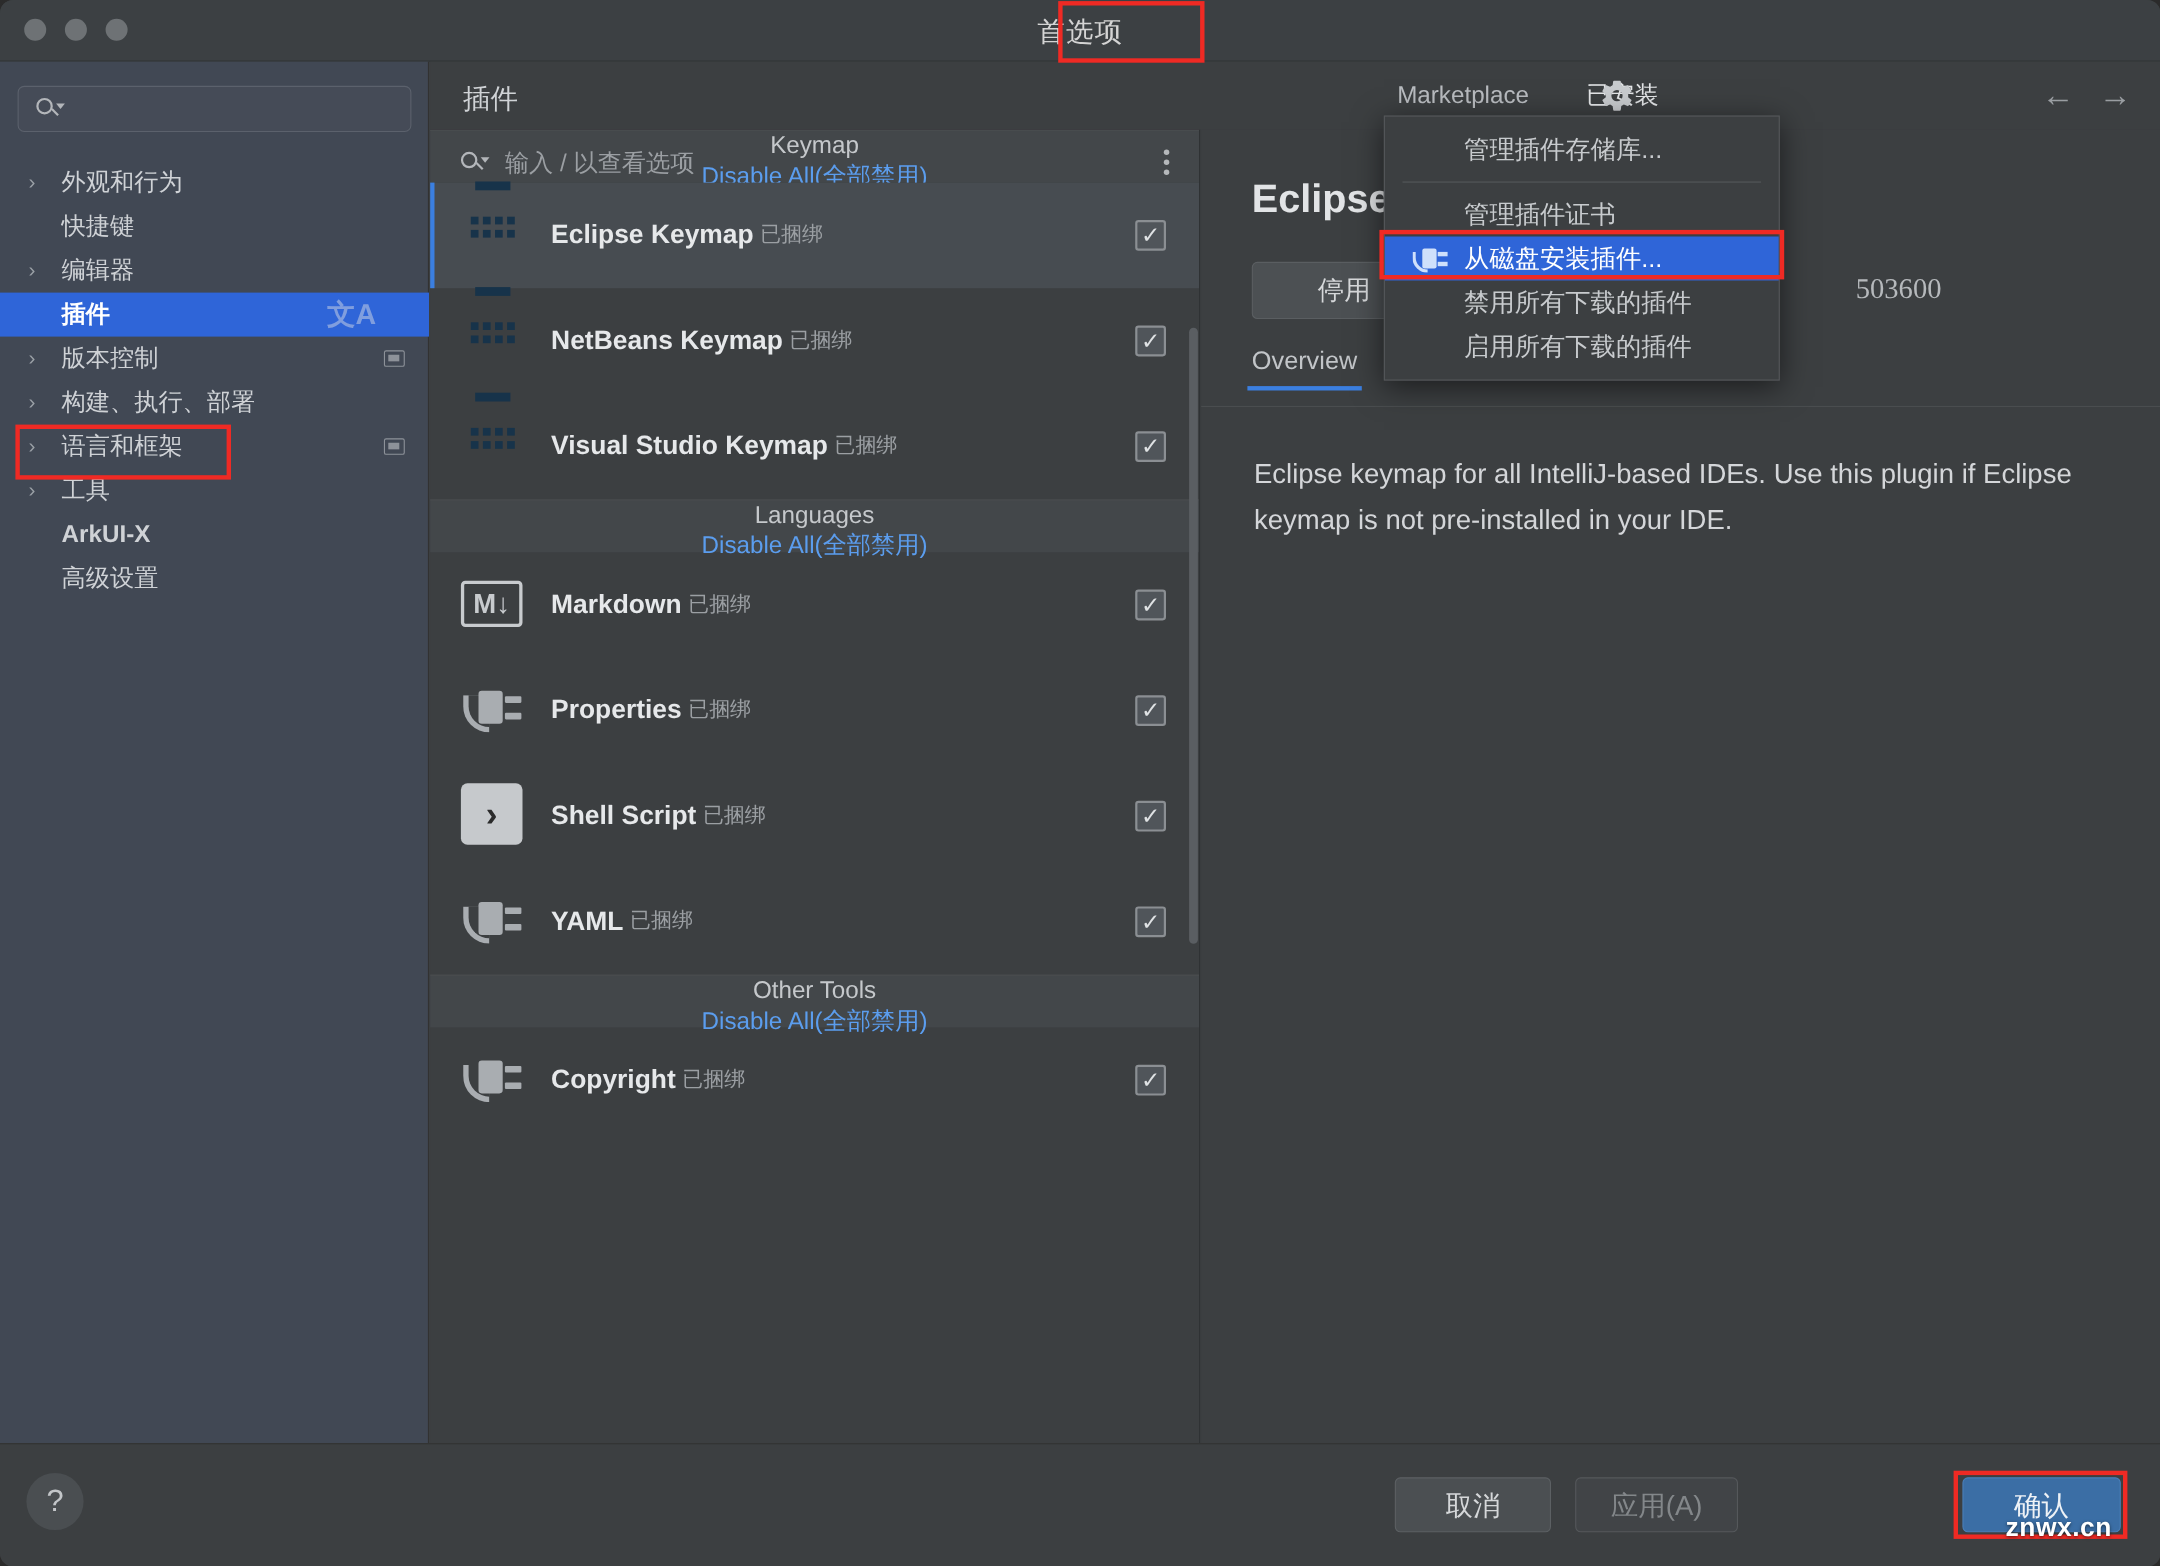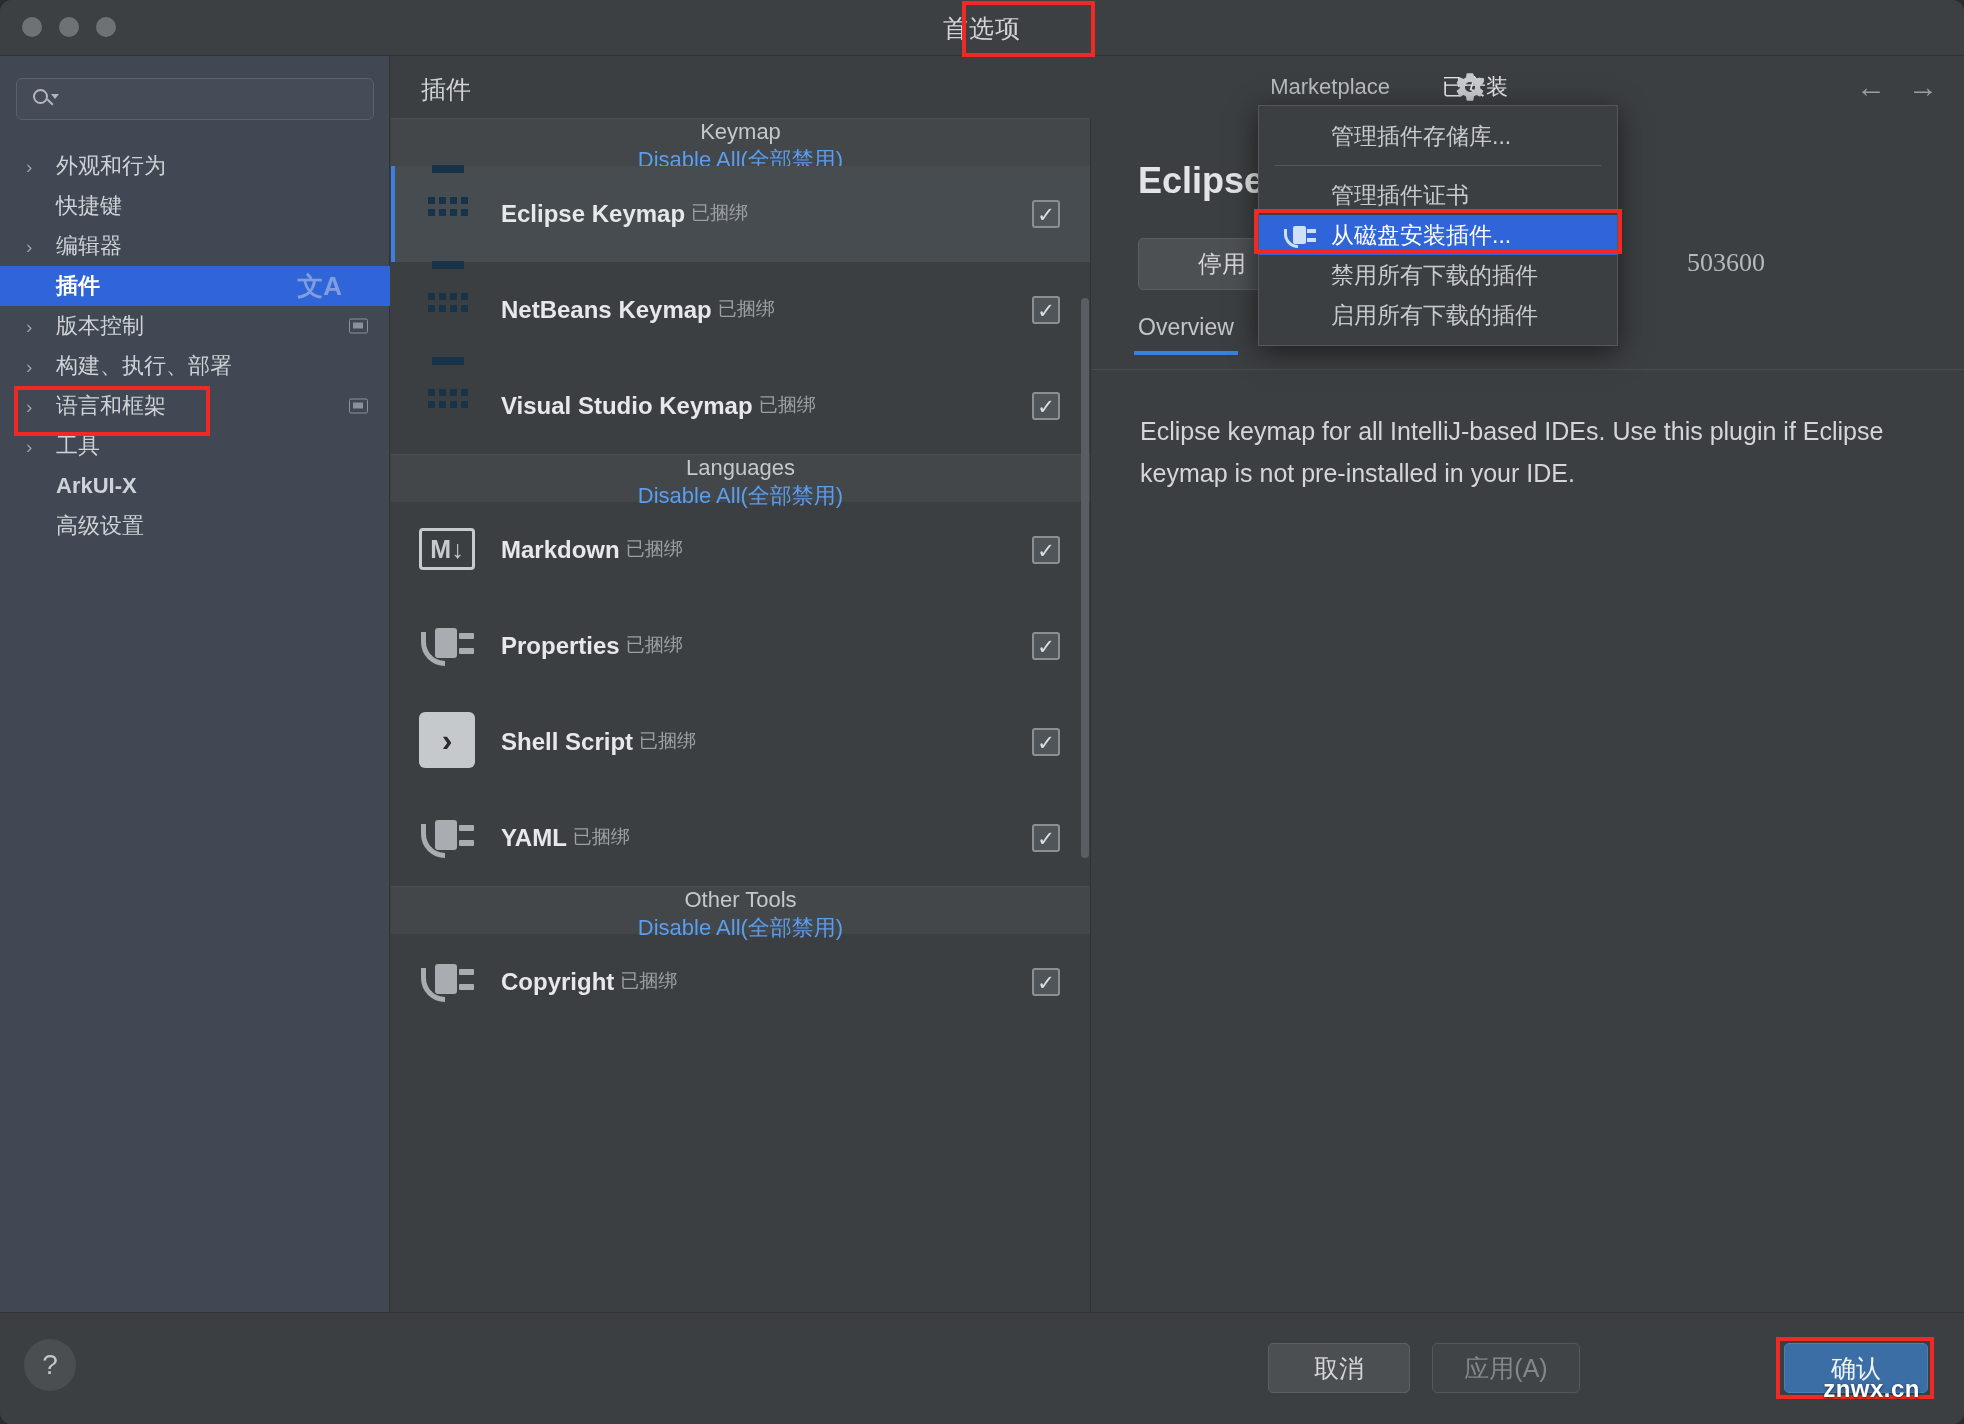--- a/index.html
+++ b/index.html
@@ -391,20 +391,33 @@
       </svg>
     </div>
     <div class="navarrows">
       <span>←</span>
       <span>→</span>
     </div>
   </div>
   <div class="redbox-gear"></div>
 
   <div class="list-panel">
+    <div class="list-search">
+      <span class="search-glyph">
+        <span class="circ"></span>
+          <span class="stick"></span>
+          <span class="caret"></span>
+      </span>
+      <span class="ph">输入 / 以查看选项</span>
+      <span class="kebab">
+          <span></span>
+          <span></span>
+          <span></span>
+        </span>
+    </div>
 
     <div class="group-hdr">
       <span class="gname">Keymap</span>
       <span class="gdisable">Disable All(全部禁用)</span>
     </div>
     <div class="plug-row sel">
       <span class="plug-ico">
         <span class="ico-keymap">
           <span class="kk" style="left:9px;top:13px"></span><span class="kk" style="left:20px;top:13px"></span>
           <span class="kk" style="left:31px;top:13px"></span><span class="kk" style="left:42px;top:13px"></span>

